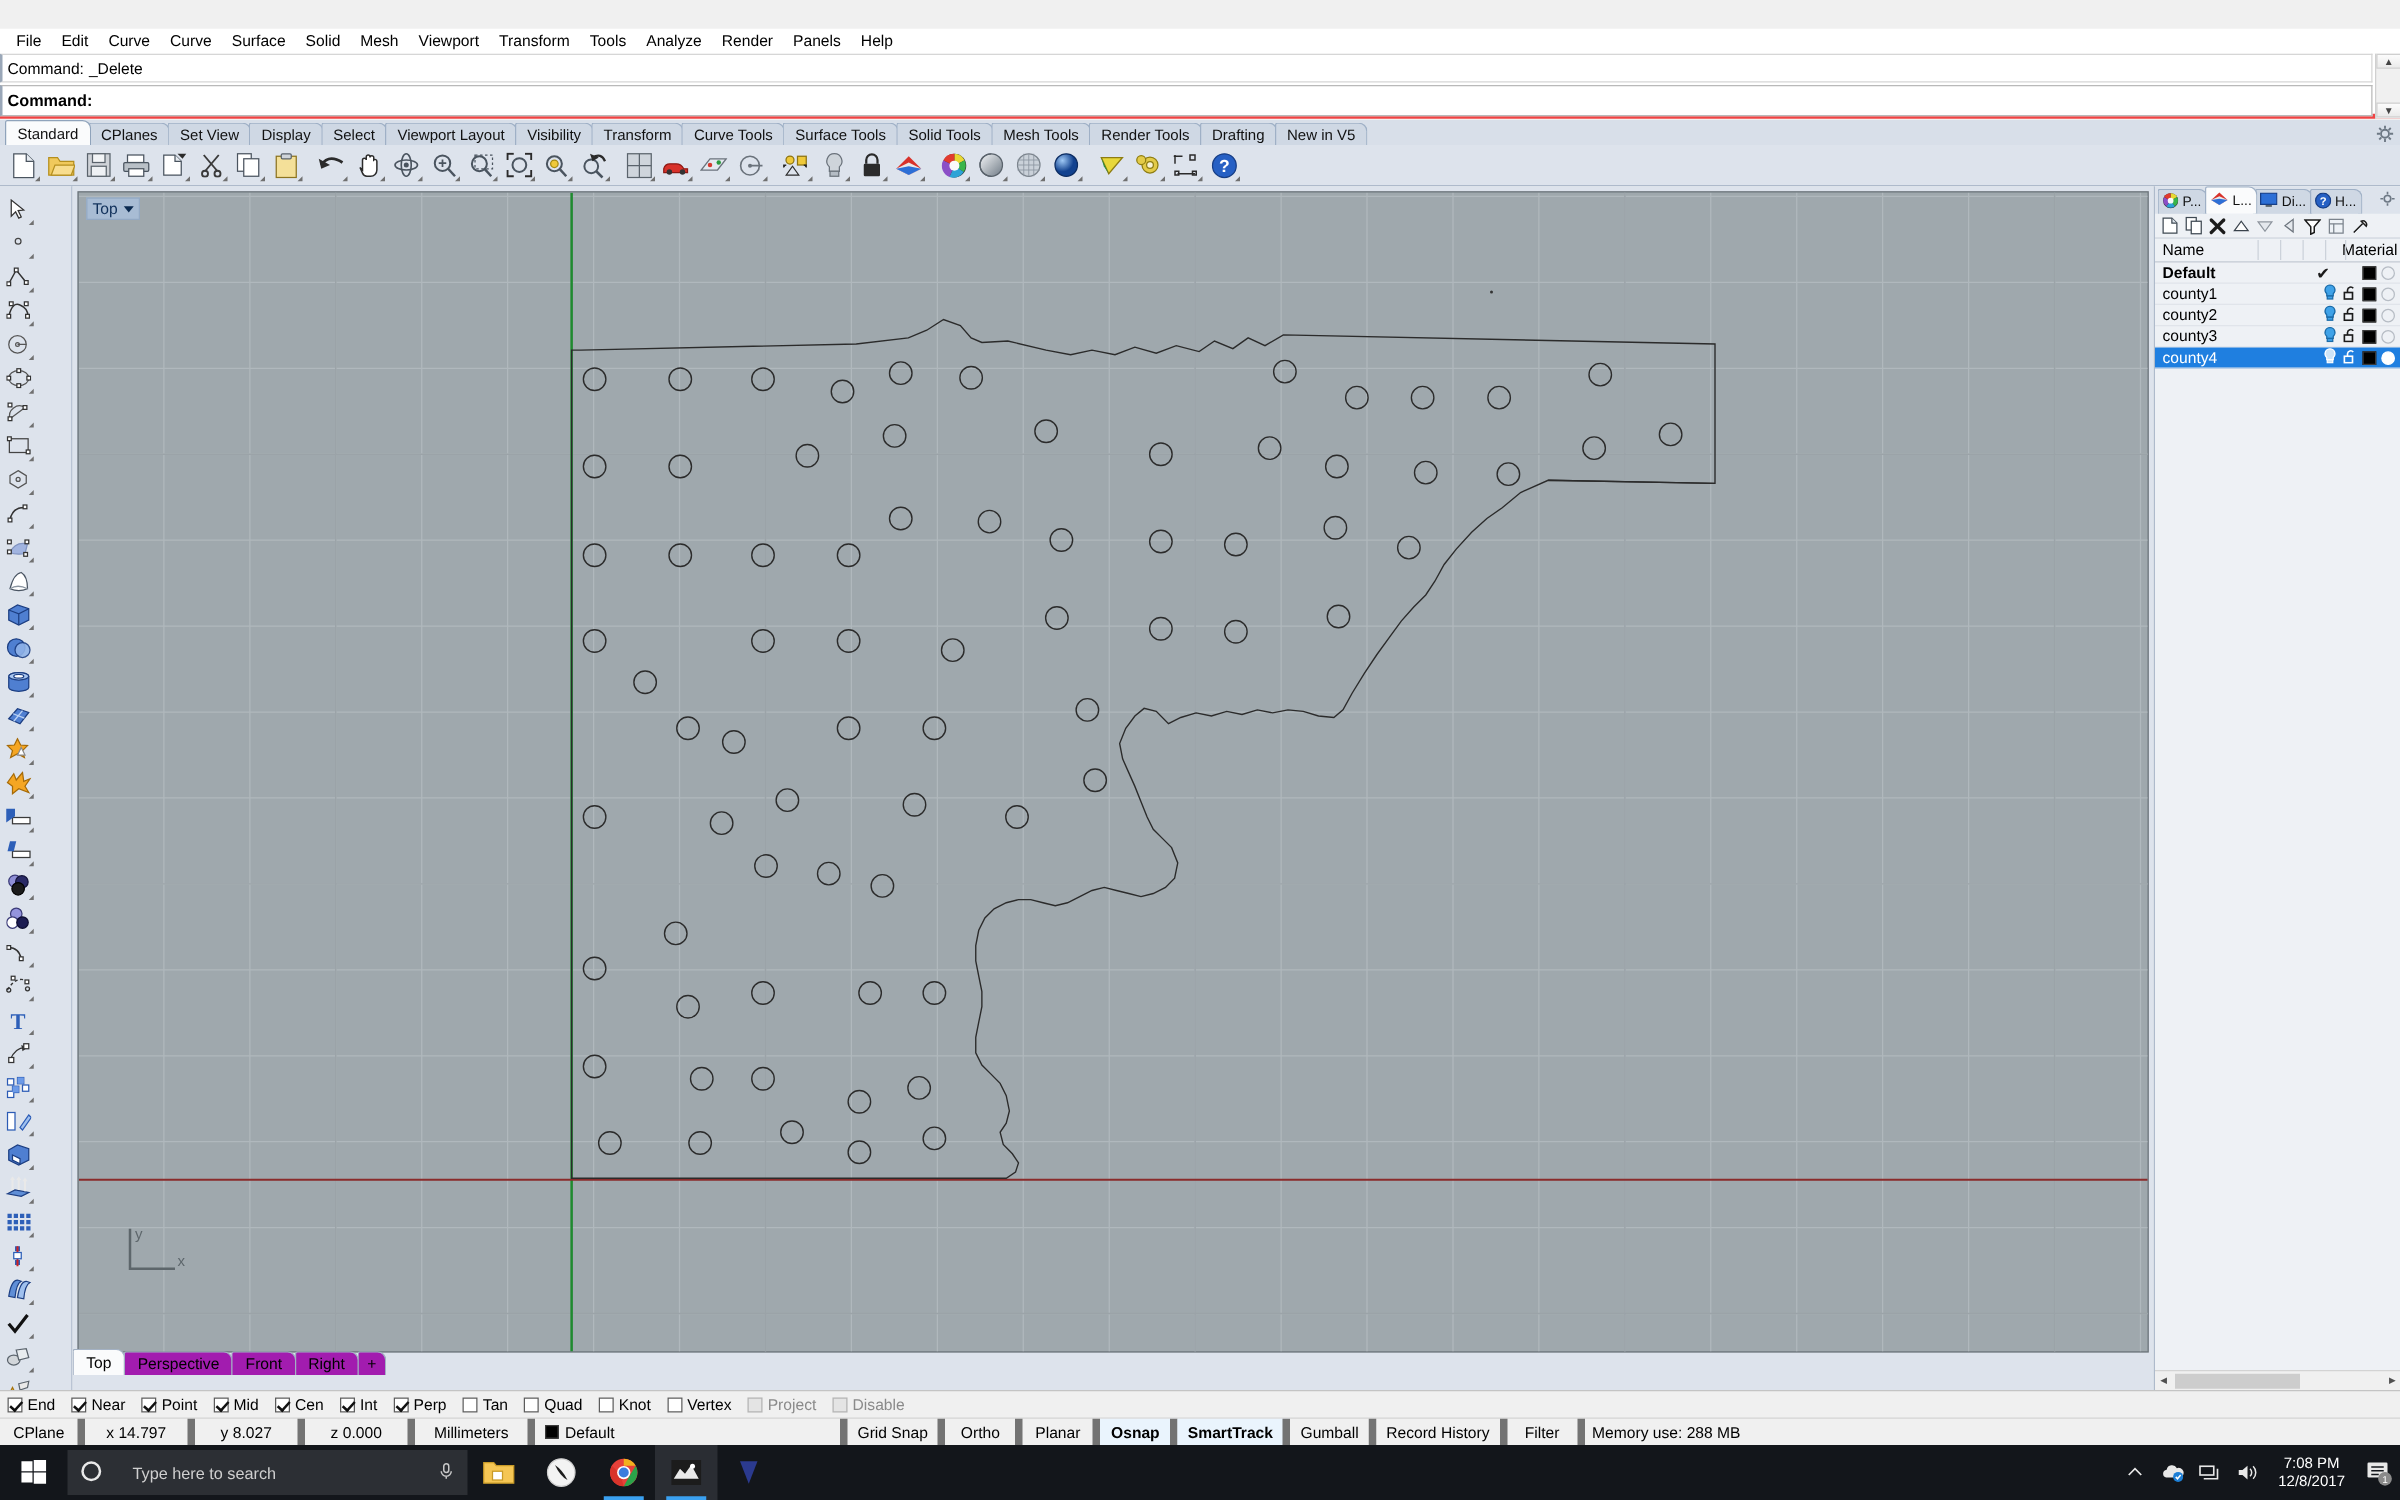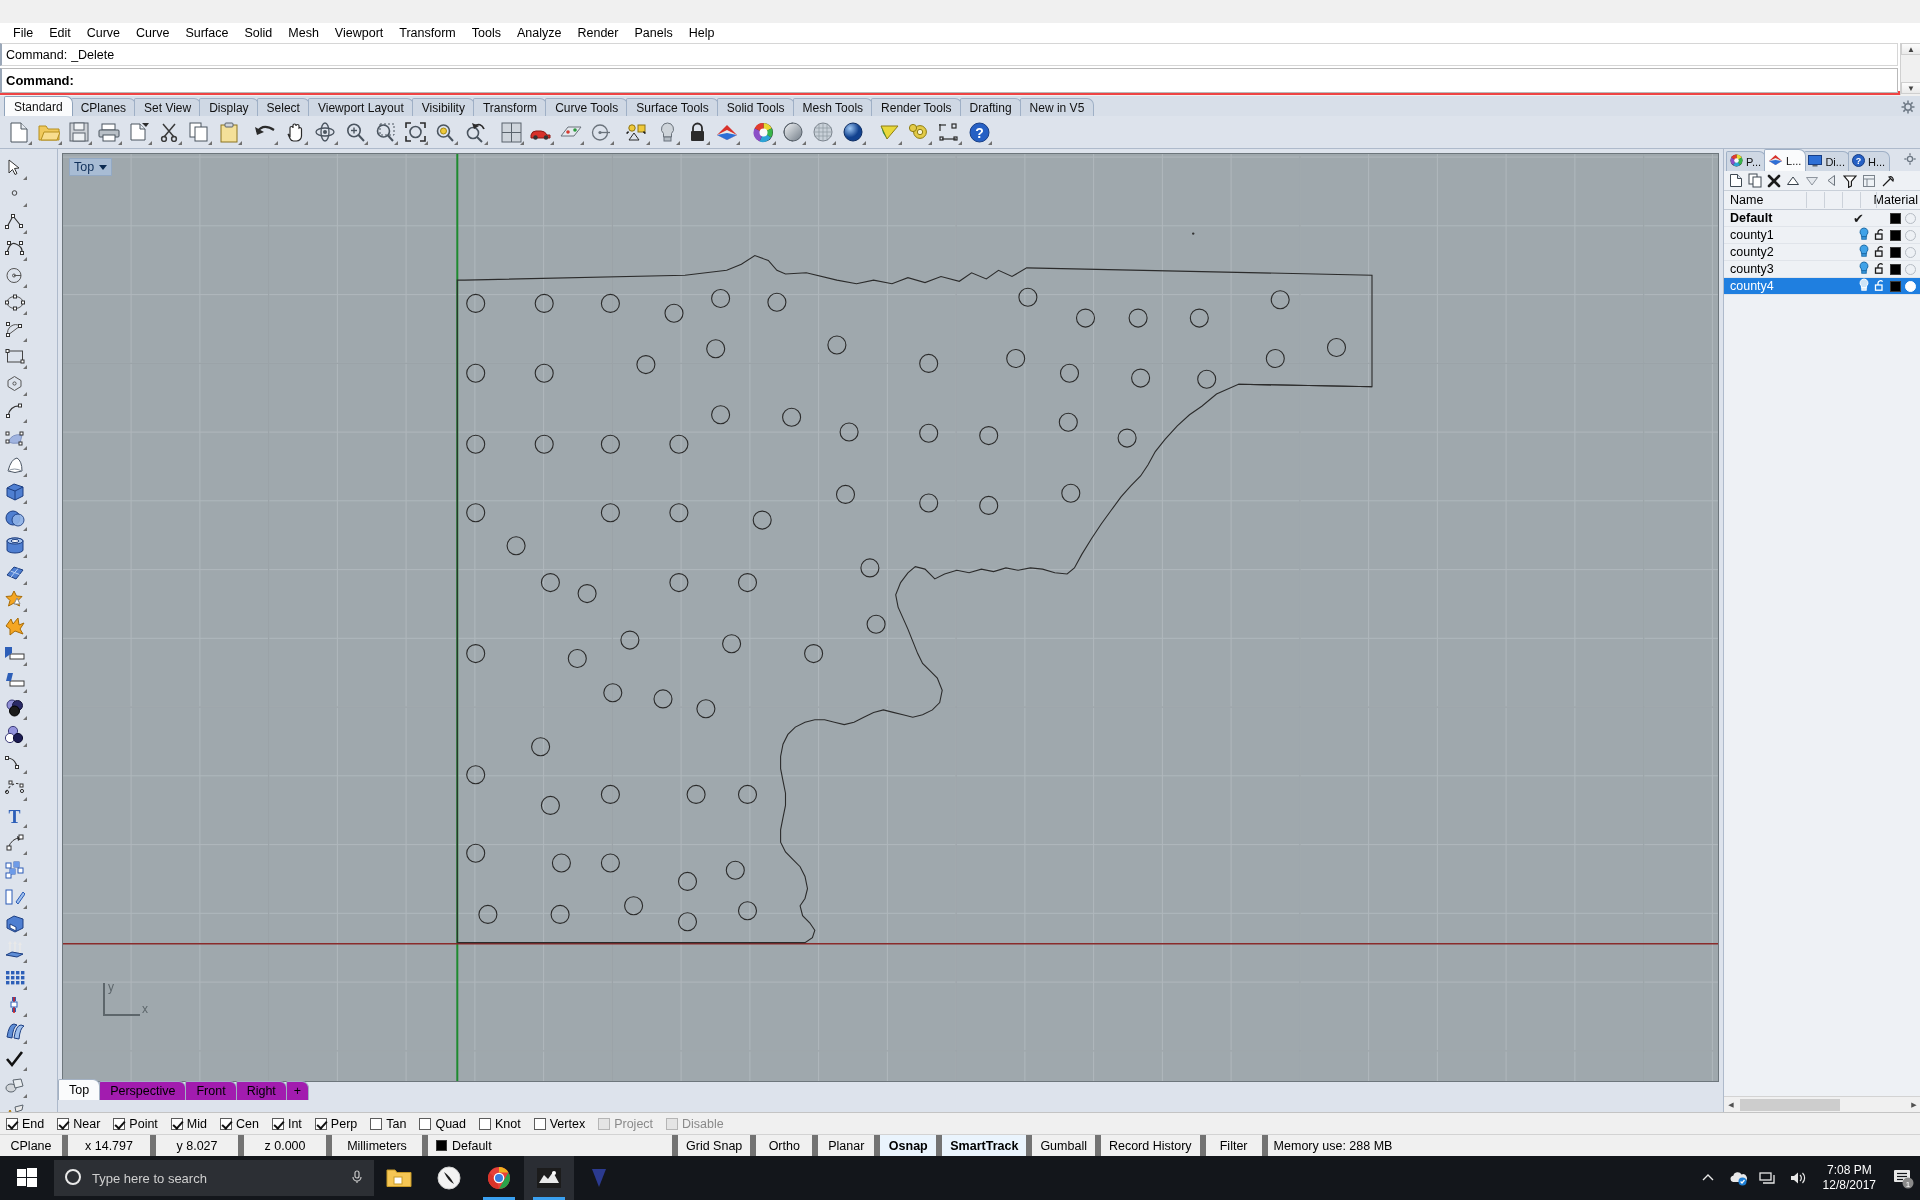--- a/index.html
+++ b/index.html
@@ -192,21 +192,21 @@
   .scell.layer{ display:flex; gap:5px; align-items:center; }
 
   
   .taskbar{
     position:absolute; top:1156px; left:0; width:1920px; height:44px;
     background:#13161b; display:flex; align-items:center;
   }
   .start{ width:54px; height:44px; display:flex; align-items:center; justify-content:center; }
   .searchbox{
     width:320px; height:36px; background:#2c2f34; display:flex; align-items:center;
-    padding:0 10px; gap:10px; color:#cfcfcf; font-size:13px;
+    padding:0 10px; gap:24px; color:#cfcfcf; font-size:13px;
   }
   .tbapp{ width:50px; height:44px; display:flex; align-items:center; justify-content:center; position:relative; }
   .tbapp.active{ background:#2a2d33; }
   .tbapp .ubar{ position:absolute; bottom:0; left:9px; width:32px; height:3px; background:#3aa0f0; }
   .tray{ position:absolute; right:0; top:0; height:44px; display:flex; align-items:center; gap:0px; }
   .tray .ti{ width:30px; height:44px; display:flex; align-items:center; justify-content:center; color:#e8e8e8; }
   .clock{ color:#fff; font-size:12px; text-align:center; line-height:15px; padding:0 10px; }
   .notif{ width:34px; height:44px; display:flex; align-items:center; justify-content:center; position:relative; }
 </style>
 </head>

